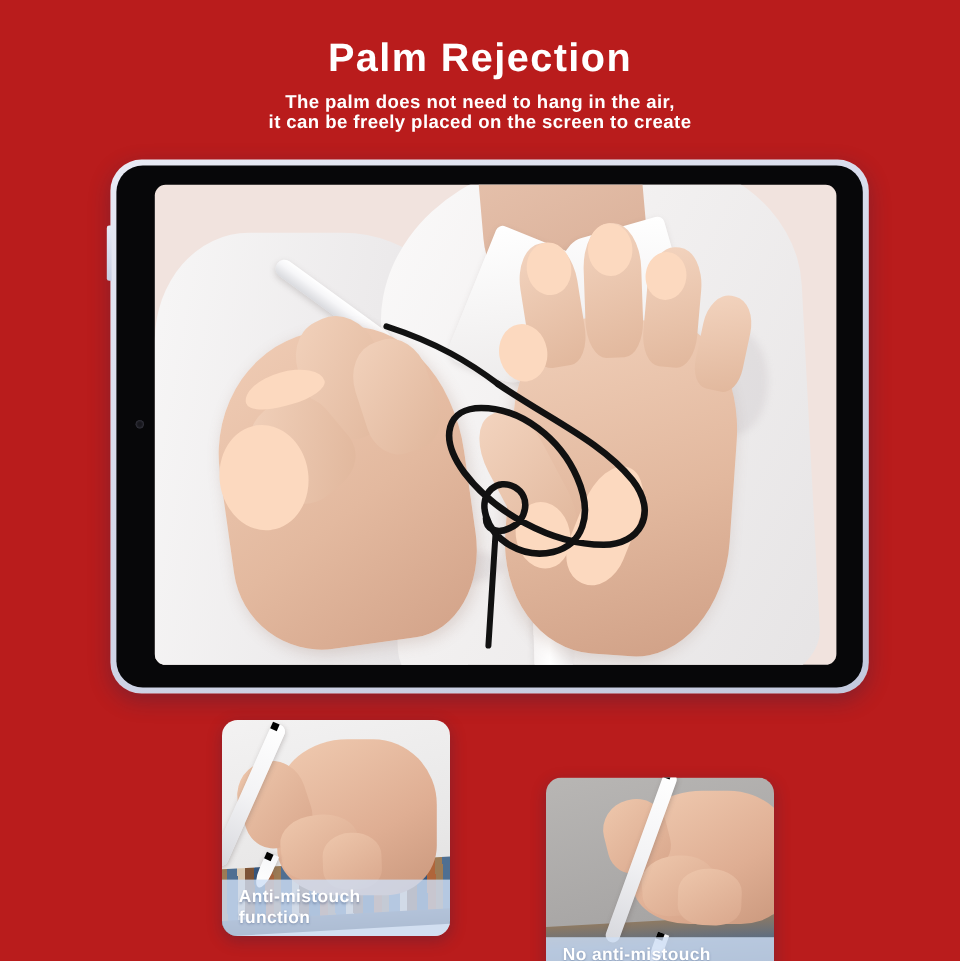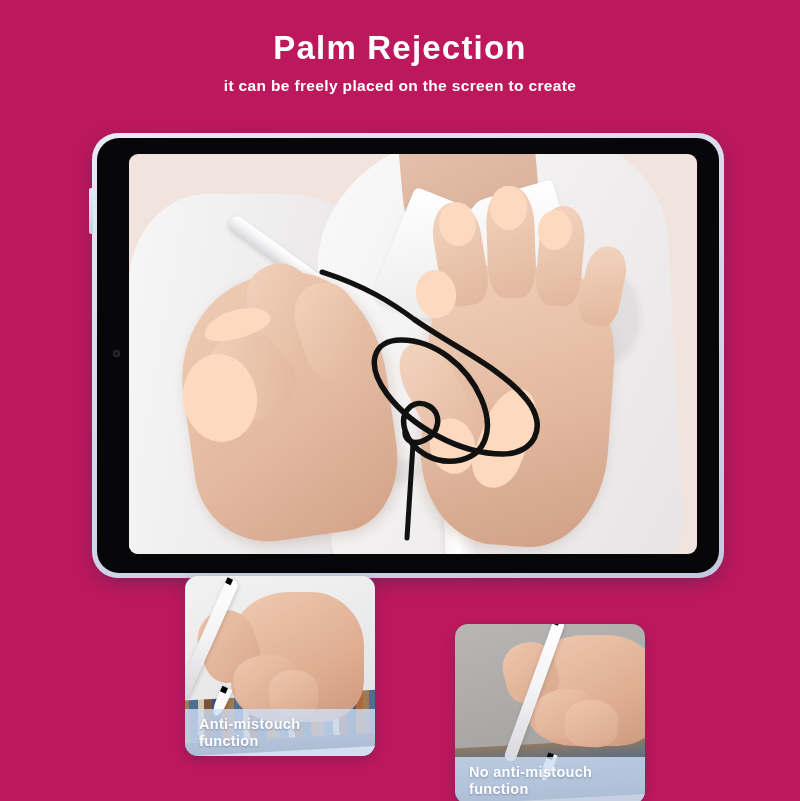--- a/index.html
+++ b/index.html
@@ -4,21 +4,21 @@
 <style>
   html, body {
     margin: 0; padding: 0;
     width: 800px; height: 801px;
     overflow: hidden;
     font-family: "Liberation Sans", sans-serif;
   }
   #stage {
     position: relative;
     width: 800px; height: 801px;
-    background: #be185d;
+    background: #b91c1c;
     overflow: hidden;
   }
 
   
   #header { position: absolute; top: 0; left: 0; width: 800px; text-align: center; }
   #title {
     margin: 0; padding-top: 31px;
     font-size: 33px; font-weight: bold; color: #ffffff;
     letter-spacing: 1.2px; line-height: 1.05;
   }
@@ -169,21 +169,21 @@
     position: absolute;
     background: #fcd9bf;
     border-radius: 50%;
   }
 
   
   #ink { position: absolute; inset: 0; pointer-events: none; }
 
   
   .card {
-    position: absolute; top: 576px;
+    position: absolute; top: 600px;
     width: 190px; height: 180px;
     border-radius: 13px;
     overflow: hidden;
     box-shadow: 0 4px 12px rgba(18,38,78,0.28);
   }
   #card-left  { left: 185px; }
   #card-right { left: 455px; margin-top: 48px; }
   .card-photo { position: absolute; inset: 0; }
   .cp-left  { background: linear-gradient(165deg,#f3f2f2 0%,#e8e7e7 60%,#dedddd 100%); }
   .cp-right { background: linear-gradient(165deg,#b8b6b4 0%,#a9a7a6 55%,#9d9b9a 100%); }
@@ -246,20 +246,21 @@
   }
 </style>
 </head>
 <body>
 
 <div id="stage">
 
   <div id="header">
     <h1 id="title">Palm Rejection</h1>
     <p id="subtitle">
+      <span class="ln">The palm does not need to hang in the air,</span>
       <span class="ln">it can be freely placed on the screen to create</span>
     </p>
   </div>
 
   <div id="tablet">
     <div id="side-button"></div>
     <div id="tablet-bezel">
       <div id="front-camera"></div>
       <div id="tablet-screen">
         <div class="photo">

